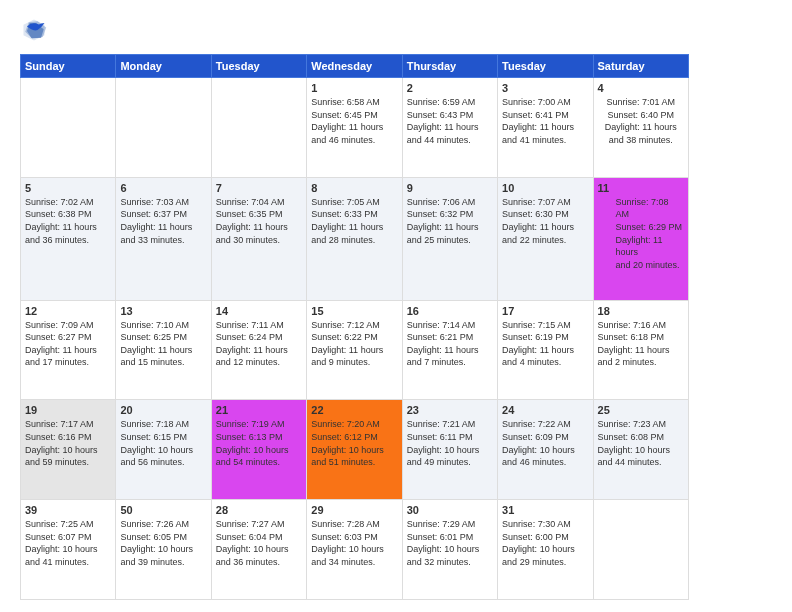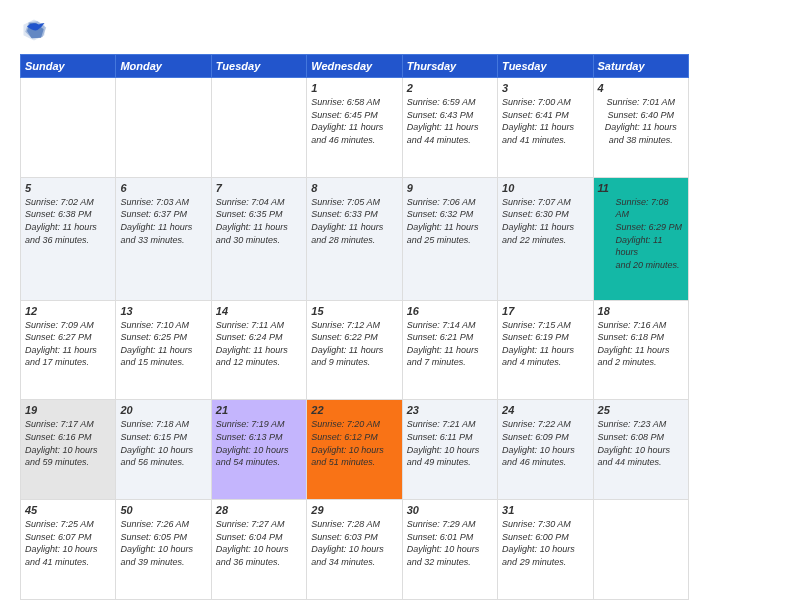--- a/index.html
+++ b/index.html
@@ -9,21 +9,20 @@
       width: 792px;
       height: 612px;
       overflow: hidden;
     }
     .page {
       width: 716px;
       height: 612px;
       padding: 16px 27px 12px 20px;
       display: flex;
       flex-direction: column;
-      font-style: italic;
     }
     .header {
       display: flex;
       justify-content: space-between;
       align-items: flex-start;
       margin-bottom: 10px;
     }
     .logo {
       display: flex;
       align-items: center;
@@ -206,21 +205,21 @@
 Daylight: 11 hours
 and 25 minutes.</div>
           </td>
           <td style="background: rgb(240, 243, 248);">
             <span class="day-num">10</span>
             <div class="day-info" style="white-space: pre-line;">Sunrise: 7:07 AM
 Sunset: 6:30 PM
 Daylight: 11 hours
 and 22 minutes.</div>
           </td>
-          <td style="background: #14b8a6;">
+          <td style="background: #d946ef;">
             <span class="day-num">11</span>
             <div class="day-info" style="white-space: pre-line; margin-left: 18px;">Sunrise: 7:08 AM
 Sunset: 6:29 PM
 Daylight: 11 hours
 and 20 minutes.</div>
           </td>
         </tr>
         <tr>
           <td style="background: rgb(255, 255, 255);">
             <span class="day-num">12</span>
@@ -280,21 +279,21 @@
 Daylight: 10 hours
 and 59 minutes.</div>
           </td>
           <td style="background: rgb(240, 243, 248);">
             <span class="day-num">20</span>
             <div class="day-info" style="white-space: pre-line;">Sunrise: 7:18 AM
 Sunset: 6:15 PM
 Daylight: 10 hours
 and 56 minutes.</div>
           </td>
-          <td style="background: #c4b5fd;">
+          <td style="background: #d946ef;">
             <span class="day-num">21</span>
             <div class="day-info" style="white-space: pre-line;">Sunrise: 7:19 AM
 Sunset: 6:13 PM
 Daylight: 10 hours
 and 54 minutes.</div>
           </td>
           <td style="background: #f97316;">
             <span class="day-num">22</span>
             <div class="day-info" style="white-space: pre-line;">Sunrise: 7:20 AM
 Sunset: 6:12 PM
@@ -318,21 +317,21 @@
           <td style="background: rgb(240, 243, 248);">
             <span class="day-num">25</span>
             <div class="day-info" style="white-space: pre-line;">Sunrise: 7:23 AM
 Sunset: 6:08 PM
 Daylight: 10 hours
 and 44 minutes.</div>
           </td>
         </tr>
         <tr>
           <td style="background: rgb(255, 255, 255);">
-            <span class="day-num">45</span>
+            <span class="day-num">39</span>
             <div class="day-info" style="white-space: pre-line;">Sunrise: 7:25 AM
 Sunset: 6:07 PM
 Daylight: 10 hours
 and 41 minutes.</div>
           </td>
           <td style="background: rgb(255, 255, 255);">
             <span class="day-num">50</span>
             <div class="day-info" style="white-space: pre-line;">Sunrise: 7:26 AM
 Sunset: 6:05 PM
 Daylight: 10 hours

